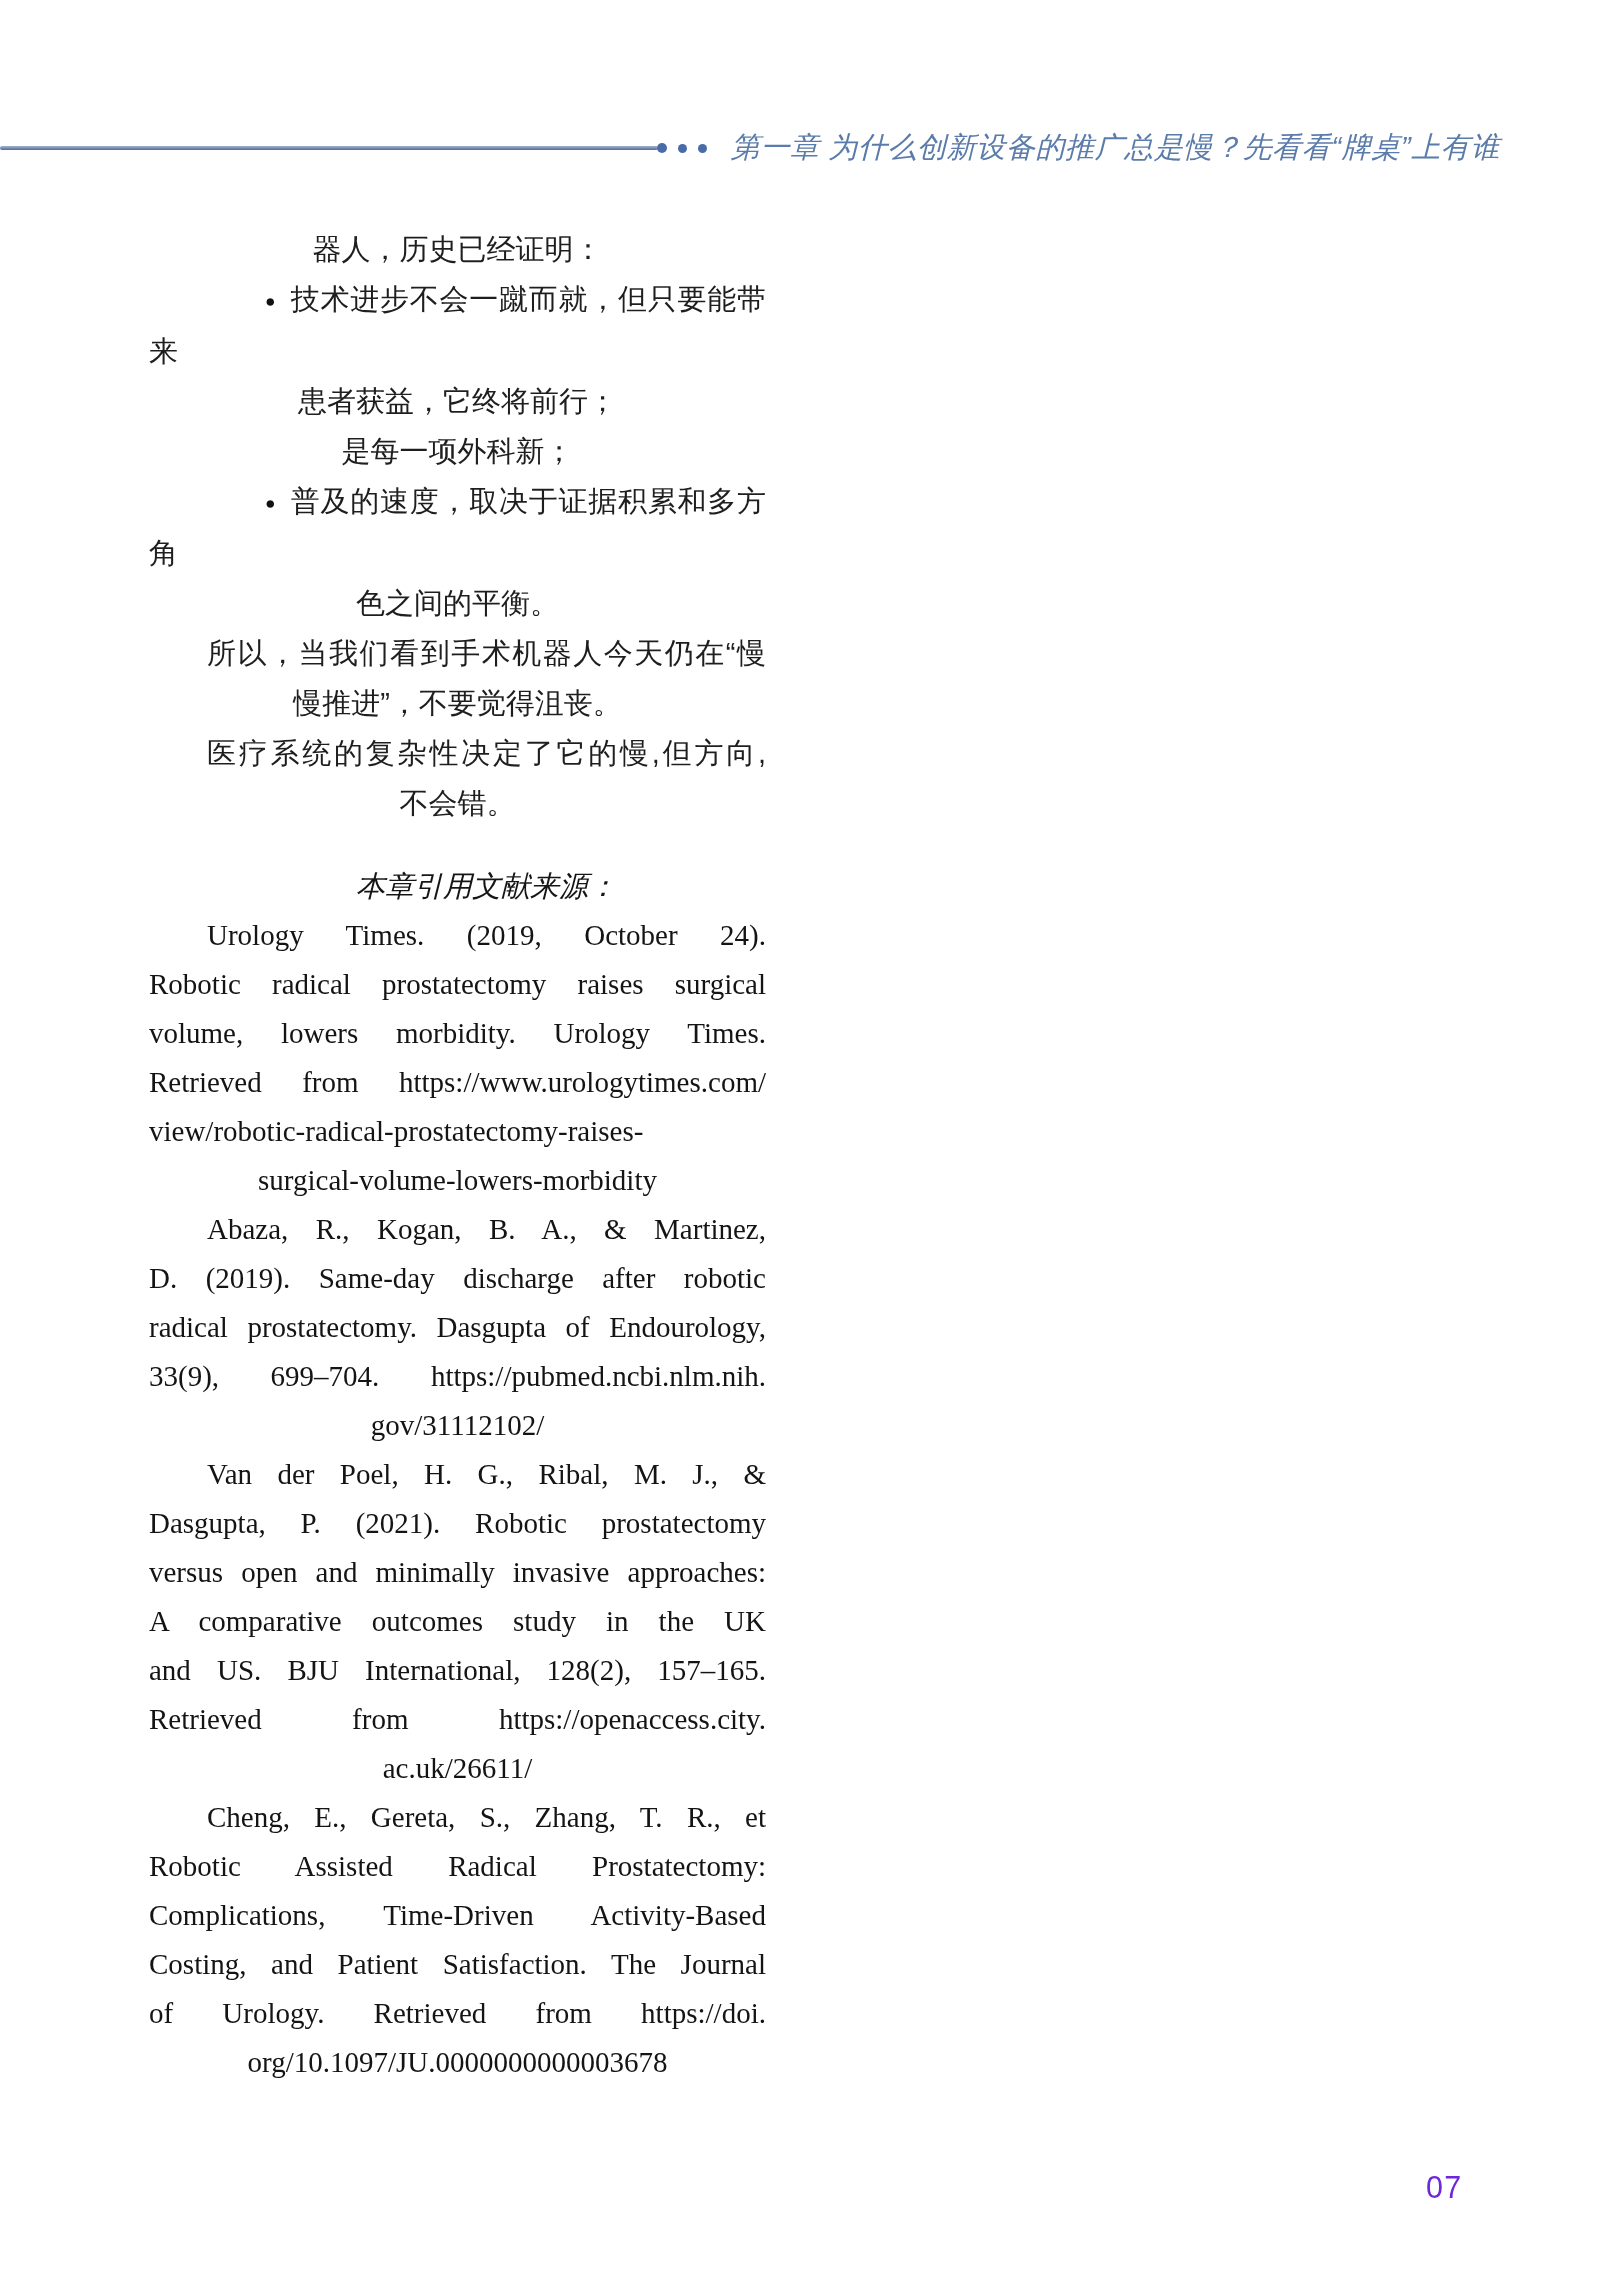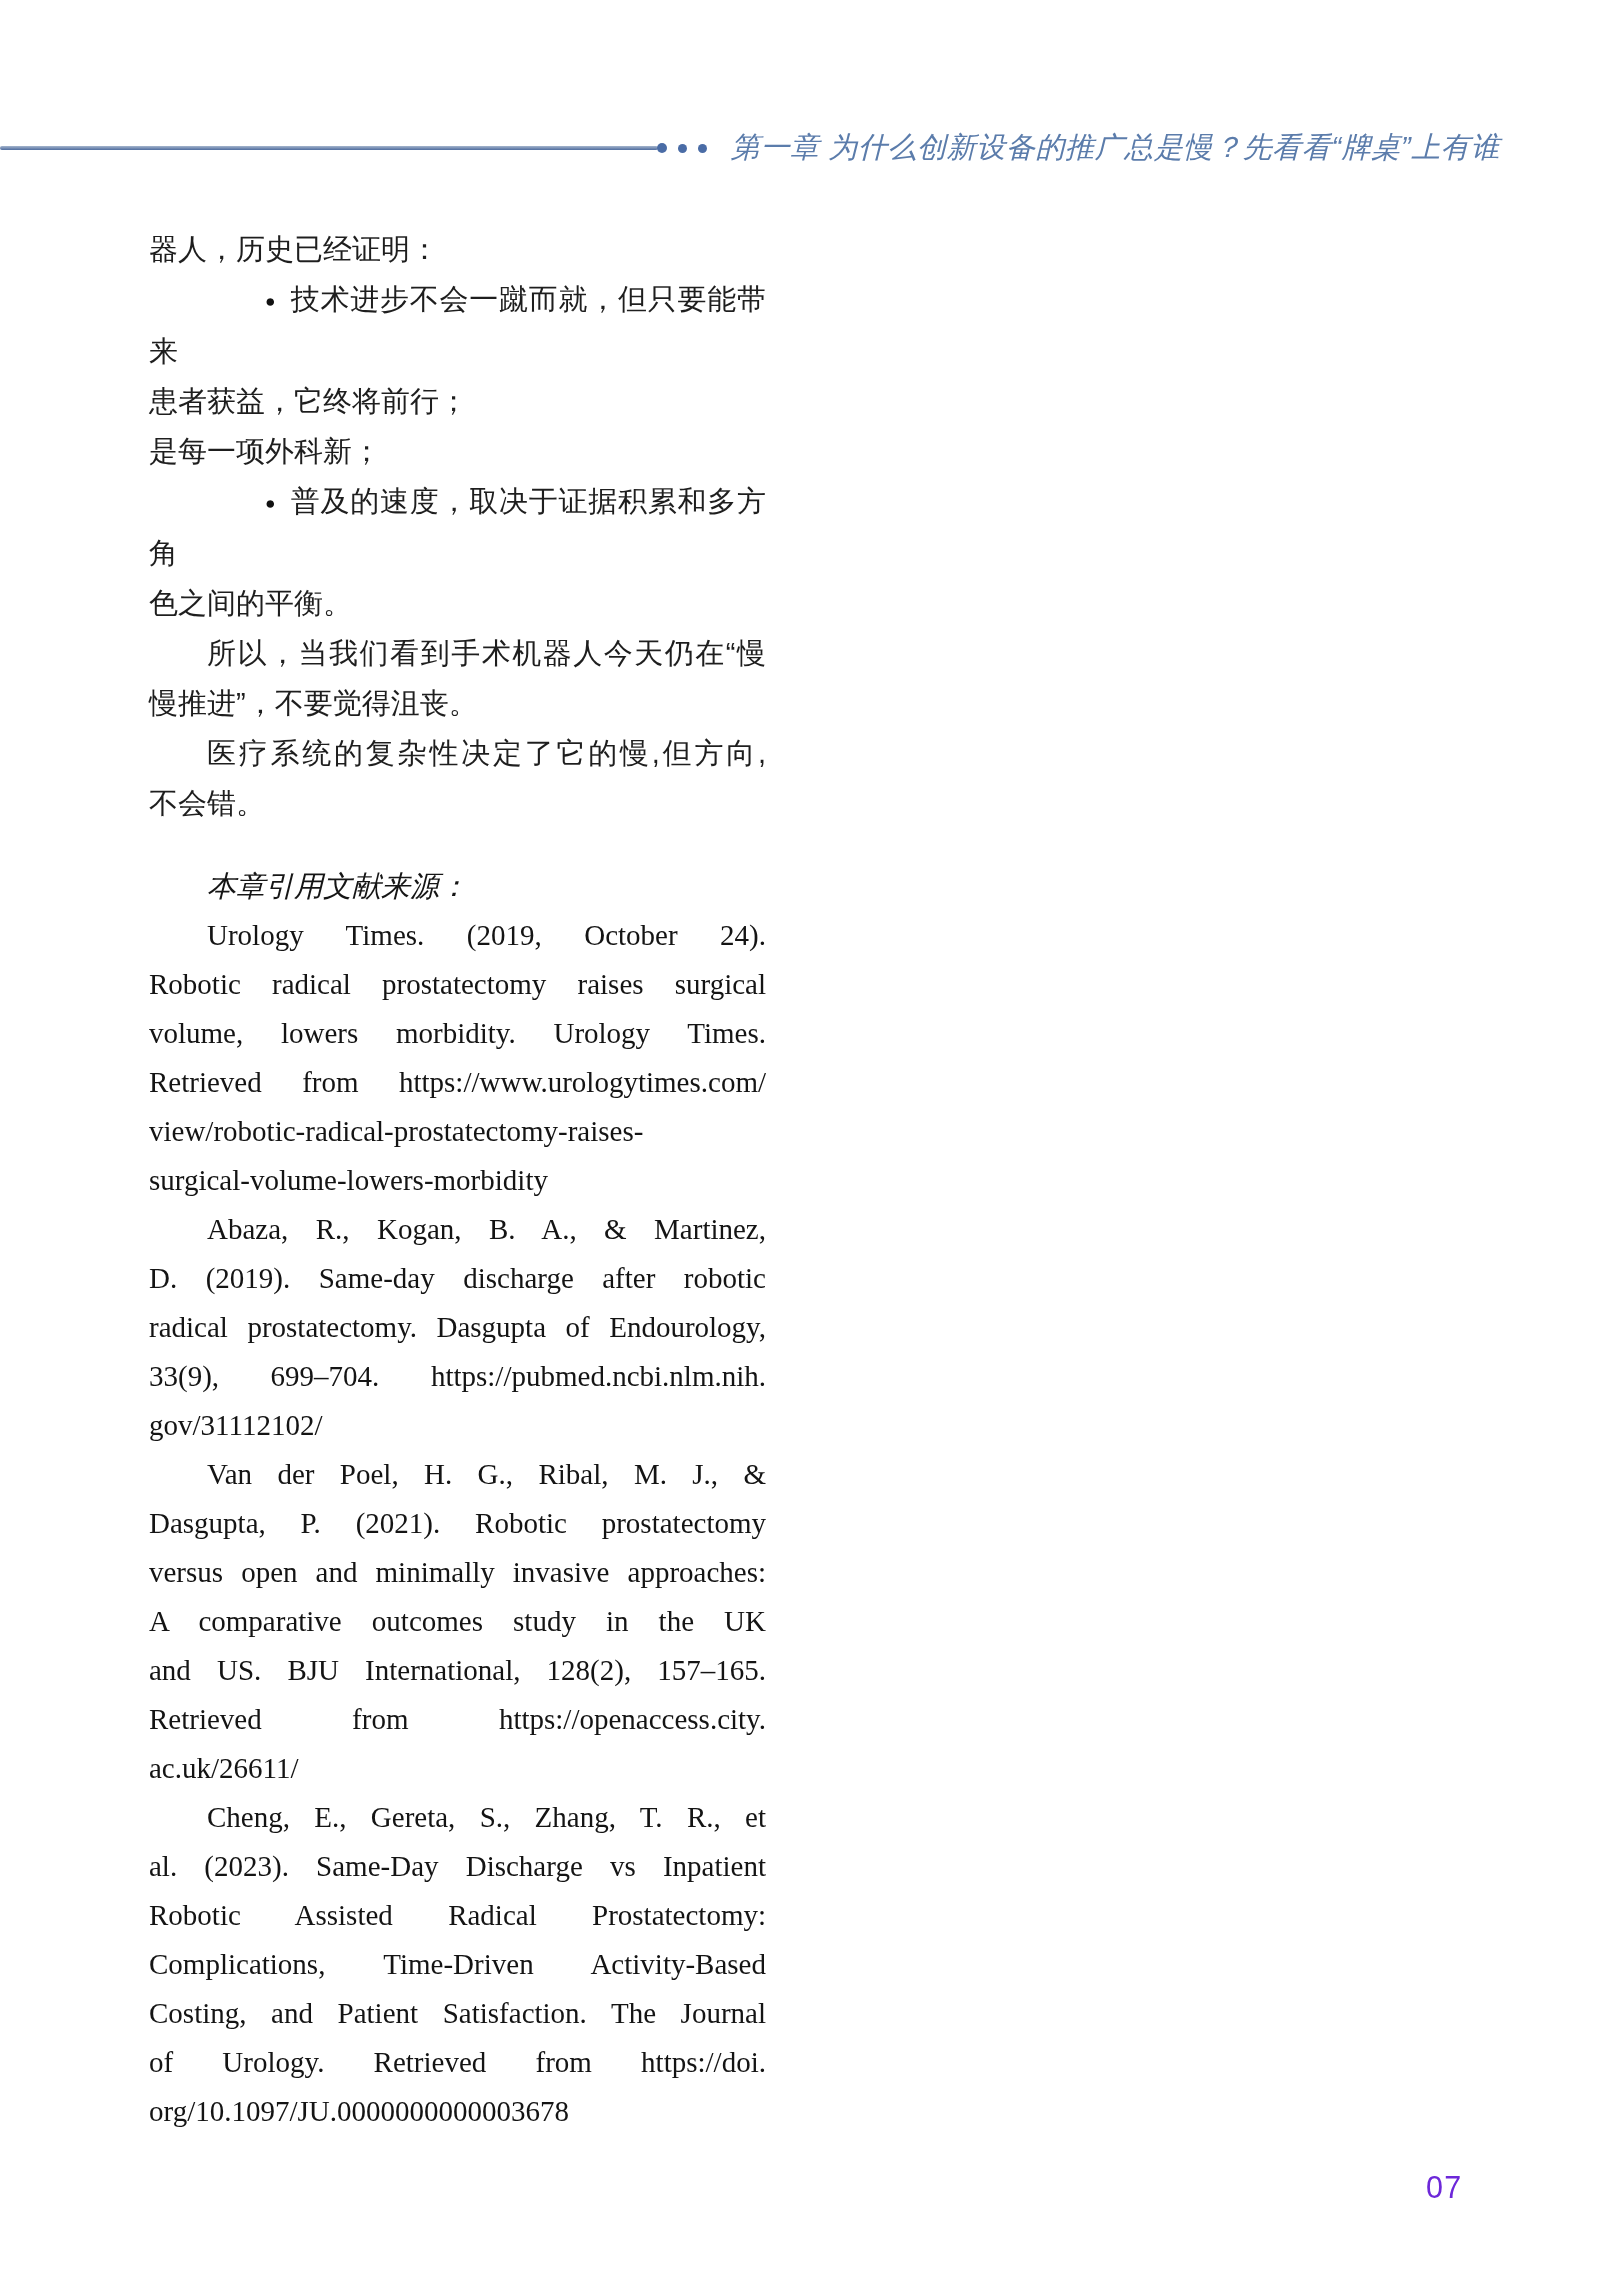--- a/index.html
+++ b/index.html
@@ -43,21 +43,21 @@
     font-style:italic;
   }
 
   
   .body-col{
     position:absolute;left:149px;top:224px;width:617px;
     color:var(--ink);
     font-size:29px;line-height:50px;
     font-weight:400;
   }
-  .line{display:block;text-align:left;}
+  .line{display:block;text-align:center;}
   .line.stretch{text-align:justify;text-align-last:justify;}
   .line.indent{text-indent:58px;}
   .bullet{
     display:inline-block;
     font-size:17.5px;
     vertical-align:1.9px;
     color:#111;
   }
 
   
@@ -121,21 +121,20 @@
       <div class="line stretch">33(9), 699–704. https://pubmed.ncbi.nlm.nih.</div>
       <div class="line">gov/31112102/</div>
       <div class="line stretch indent">Van der Poel, H. G., Ribal, M. J., &amp;</div>
       <div class="line stretch">Dasgupta, P. (2021). Robotic prostatectomy</div>
       <div class="line stretch">versus open and minimally invasive approaches:</div>
       <div class="line stretch">A comparative outcomes study in the UK</div>
       <div class="line stretch">and US. BJU International, 128(2), 157–165.</div>
       <div class="line stretch">Retrieved from https://openaccess.city.</div>
       <div class="line">ac.uk/26611/</div>
       <div class="line stretch indent">Cheng, E., Gereta, S., Zhang, T. R., et</div>
-      <div class="line stretch">al. (2023). Same-Day Discharge vs Inpatient</div>
       <div class="line stretch">Robotic Assisted Radical Prostatectomy:</div>
       <div class="line stretch">Complications, Time-Driven Activity-Based</div>
       <div class="line stretch">Costing, and Patient Satisfaction. The Journal</div>
       <div class="line stretch">of Urology. Retrieved from https://doi.</div>
       <div class="line">org/10.1097/JU.0000000000003678</div>
     </section>
 
   <div class="pagenum">07</div>
 
 </div>

